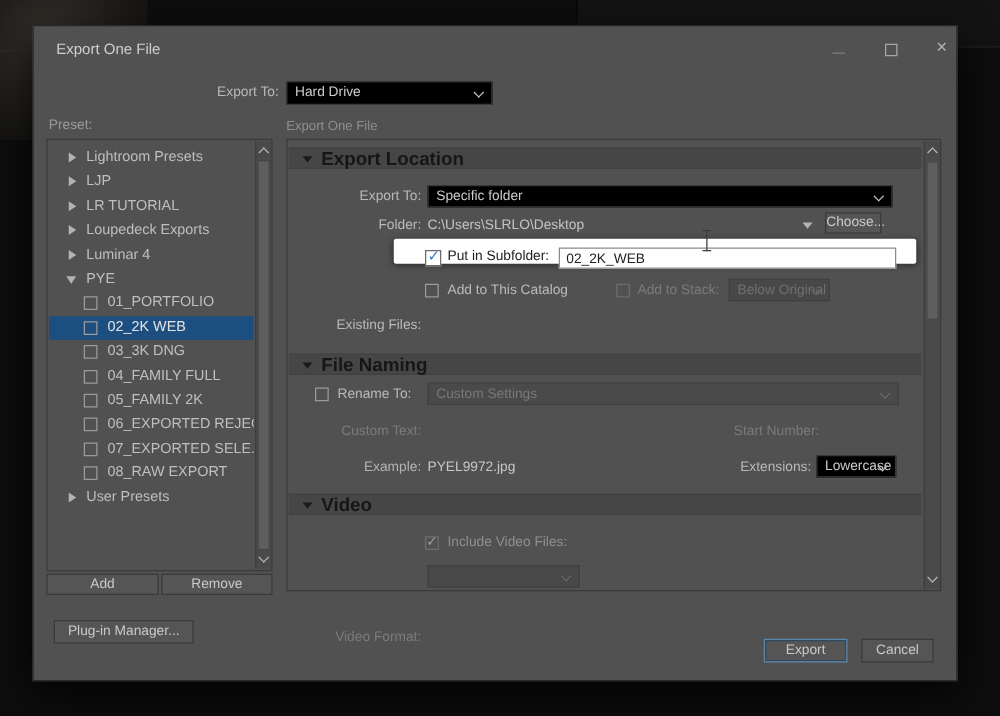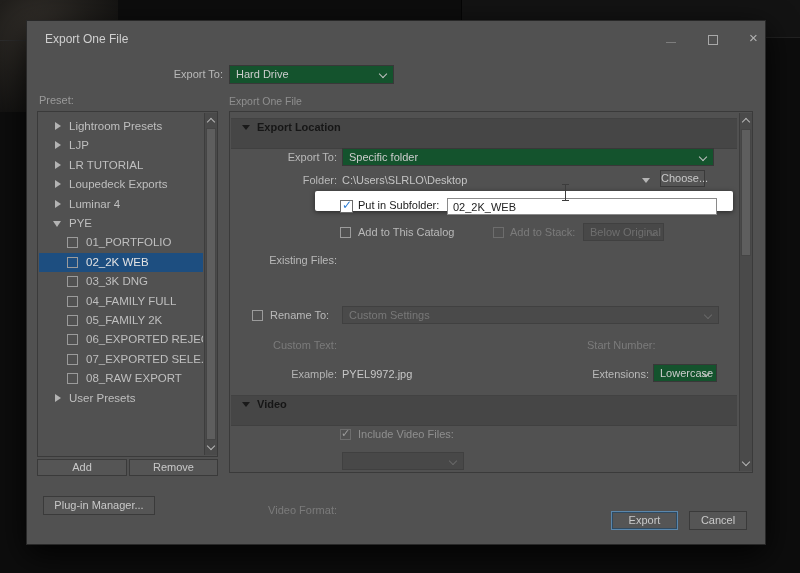--- a/index.html
+++ b/index.html
@@ -23,38 +23,38 @@
   .winbtn { position:absolute; top:6px; width:28px; height:24px; cursor:default; }
   .winbtn .bar { position:absolute; left:9px; top:15px; width:10px; height:1px; background:#7d7d7d; }
   .winbtn .box { position:absolute; left:9px; top:8px; width:10px; height:10px; border:1px solid #a8a8a8; }
   .winbtn .x { position:absolute; left:7px; top:2px; font-size:15px; color:#b2b2b2; }
 
   .lbl { position:absolute; font-size:11px; color:#b9b9b9; white-space:nowrap; }
   .lbl.r { text-align:right; }
   .lbl.dim { color:#7b7b7b; }
   .lbl.dark { color:#1c1c1c; }
 
-  .dd { position:absolute; background:#14532d; border:1px solid #383838; color:#cdcdcd;
+  .dd { position:absolute; background:#000000; border:1px solid #383838; color:#cdcdcd;
     font-size:11px; line-height:15px; padding:1px 18px 1px 6px; white-space:nowrap; overflow:hidden; }
   .chev { position:absolute; right:7px; top:5px; width:6px; height:6px;
     border-right:1.5px solid #c2c2c2; border-bottom:1.5px solid #c2c2c2; transform:rotate(45deg); }
   .dd.disabled { background:#4a4a4a; color:#6f6f6f; border-color:#404040; }
   .dd.disabled .chev { border-color:#686868; }
   .dd.darker { background:#484848; }
 
   .btn { position:absolute; background:#555555; border:1px solid #3a3a3a; color:#c9c9c9;
     font-size:11px; text-align:center; cursor:default; }
   .btn.primary { border:1px solid #5b87ac; box-shadow:0 0 0 1px #2e4a61 inset; }
 
   .panel { position:absolute; background:#515151; border:1px solid #3a3a3a; }
 
   
-  .sec { position:absolute; left:1px; right:15px; height:31px; background:#464646;
+  .sec { position:absolute; left:1px; right:15px; height:17px; background:#464646;
     border-top:1px solid #424242; border-bottom:1px solid #404040;
-    color:#161616; font-weight:bold; font-size:11px; line-height:17px; padding-left:26px; }
+    color:#161616; font-weight:bold; font-size:15px; line-height:17px; padding-left:26px; }
   .sec .tri { position:absolute; left:11px; top:6px; width:0; height:0;
     border-left:4px solid transparent; border-right:4px solid transparent; border-top:5px solid #1a1a1a; }
 
   
   .cbx { position:absolute; width:11px; height:11px; border:1px solid #9b9b9b; background:transparent; }
   .cbx.dim { border-color:#6d6d6d; }
   .cbx.checked-dim::after { content:"\2713"; position:absolute; left:0px; top:-3px;
     font-size:11px; color:#9d9d9d; }
 
   
@@ -229,20 +229,24 @@
     <div class="lbl" style="left:128px; top:114px;">Add to This Catalog</div>
     <span class="cbx dim" style="left:263px; top:115px;"></span>
     <div class="lbl dim" style="left:280px; top:114px;">Add to Stack:</div>
     <div class="dd disabled darker" style="left:353px; top:111px; width:81px; height:18px;">
       <span>Below Original</span>
       <span class="chev"></span>
     </div>
 
     <div class="lbl r" style="left:0; top:142px; width:107px;">Existing Files:</div>
 
+    <div class="sec" style="top:171px;">
+      <span class="tri"></span>
+      <span>File Naming</span>
+    </div>
 
     <span class="cbx" style="left:22px; top:198px;"></span>
     <div class="lbl" style="left:40px; top:197px;">Rename To:</div>
     <div class="dd disabled" style="left:112px; top:194px; width:377px; height:18px; color:#787878;">
       <span>Custom Settings</span>
       <span class="chev"></span>
     </div>
 
     <div class="lbl r dim" style="left:0; top:227px; width:107px;">Custom Text:</div>
     <div class="lbl dim" style="left:357px; top:227px;">Start Number:</div>

